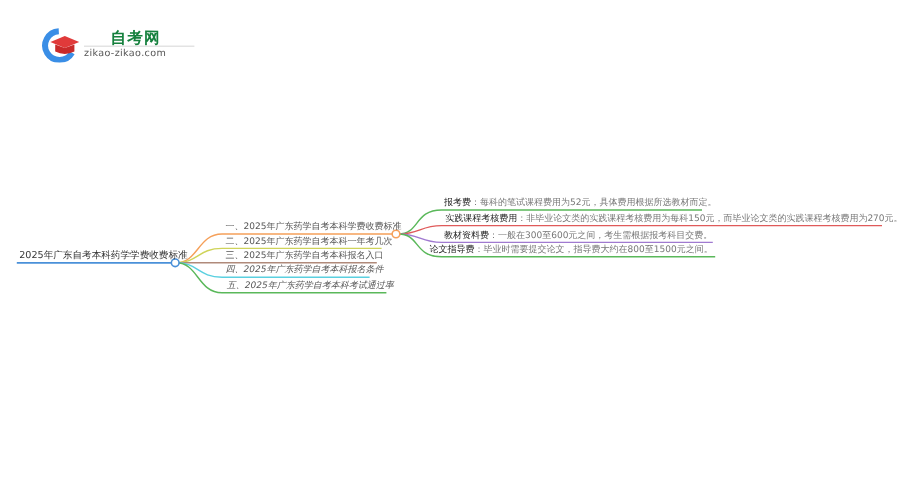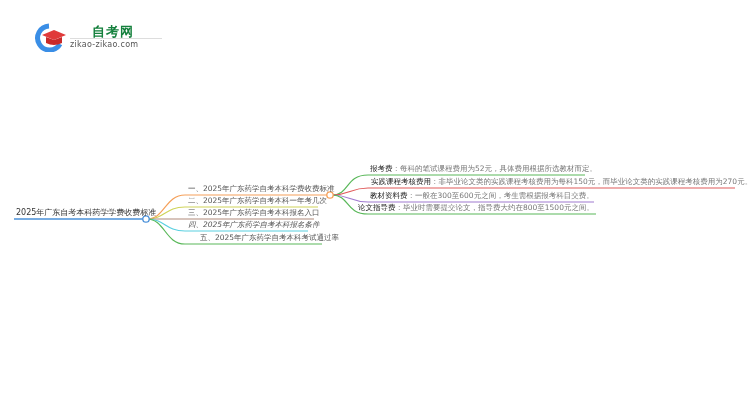--- a/index.html
+++ b/index.html
@@ -50,21 +50,21 @@
   <circle cx="146" cy="219" r="3.2" fill="#fff" stroke="#4a90d9" stroke-width="1.3"></circle>
   <circle cx="330" cy="195" r="3.2" fill="#fff" stroke="#f5a05a" stroke-width="1.3"></circle>
 </svg>
 
 <div class="lbl root-lbl" style="left:16px; top:208px;">2025年广东自考本科药学学费收费标准</div>
 
 <div class="lbl" style="left:188px; top:184px;">一、2025年广东药学自考本科学费收费标准</div>
 <div class="lbl" style="left:188px; top:196px;">二、2025年广东药学自考本科一年考几次</div>
 <div class="lbl" style="left:188px; top:208px;">三、2025年广东药学自考本科报名入口</div>
 <div class="lbl" style="left:188px; top:220px;font-style:italic;">四、2025年广东药学自考本科报名条件</div>
-<div class="lbl" style="left:200px; top:233px;">五、2025年广东药学自考本科考试通过率</div>
+<div class="lbl" style="left:189px; top:233px;font-style:italic;">五、2025年广东药学自考本科考试通过率</div>
 
 <div class="lbl" style="left:370px; top:164px;">
   <span class="key">报考费</span><span class="val">：</span><span class="val">每科的笔试课程费用为52元，具体费用根据所选教材而定。</span>
 </div>
 <div class="lbl" style="left:371px; top:177px;">
   <span class="key">实践课程考核费用</span><span class="val">：</span><span class="val">非毕业论文类的实践课程考核费用为每科150元，而毕业论文类的实践课程考核费用为270元。</span>
 </div>
 <div class="lbl" style="left:370px; top:191px;">
   <span class="key">教材资料费</span><span class="val">：</span><span class="val">一般在300至600元之间，考生需根据报考科目交费。</span>
 </div>

